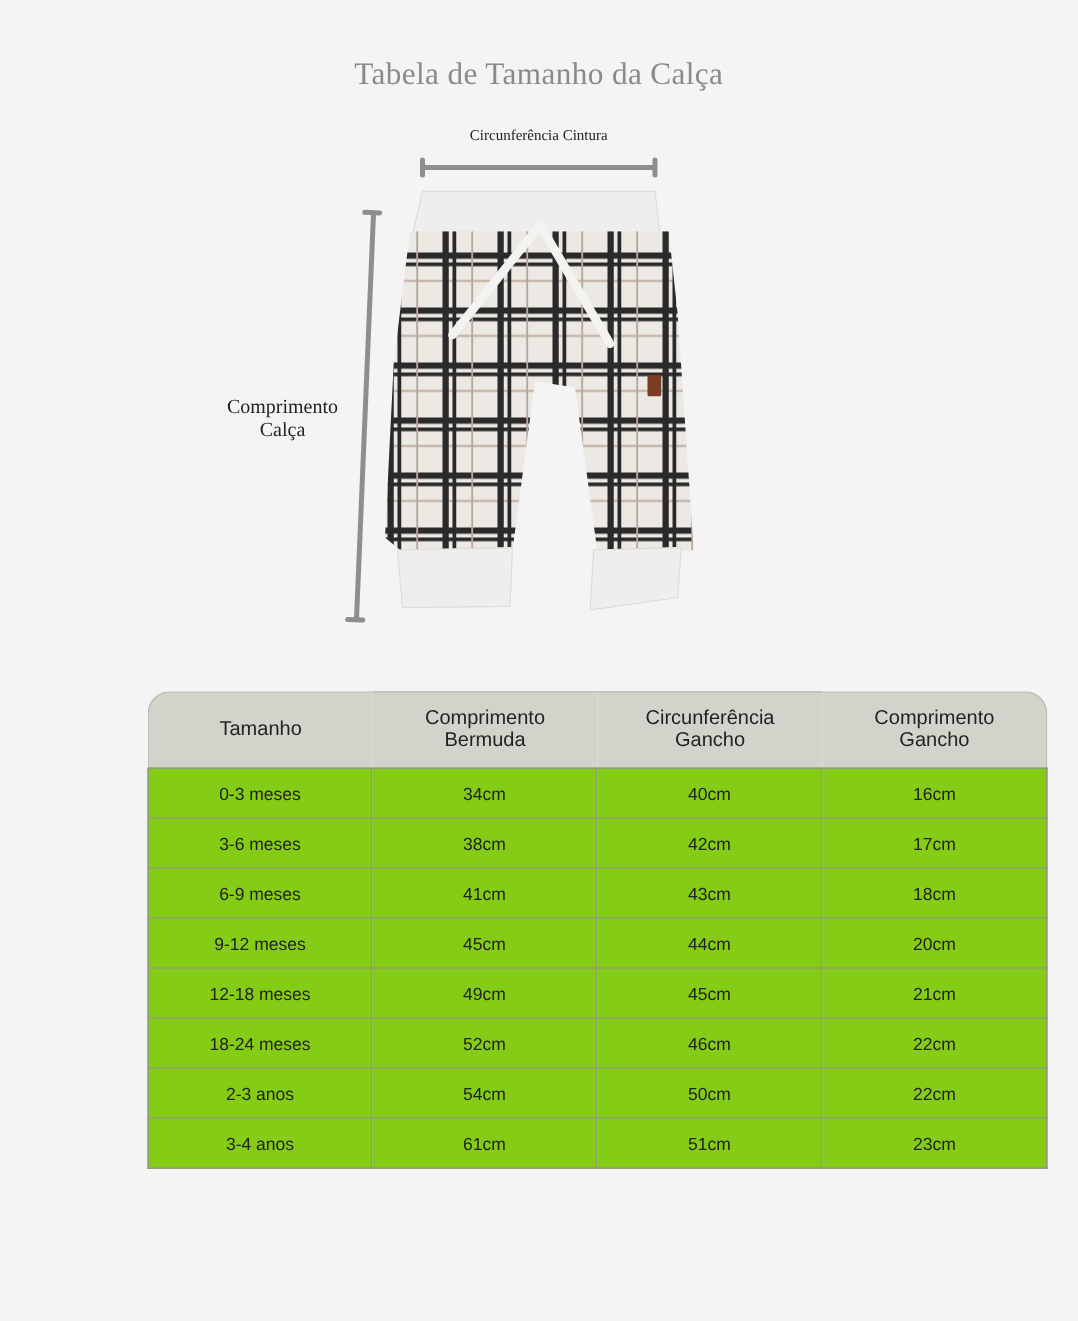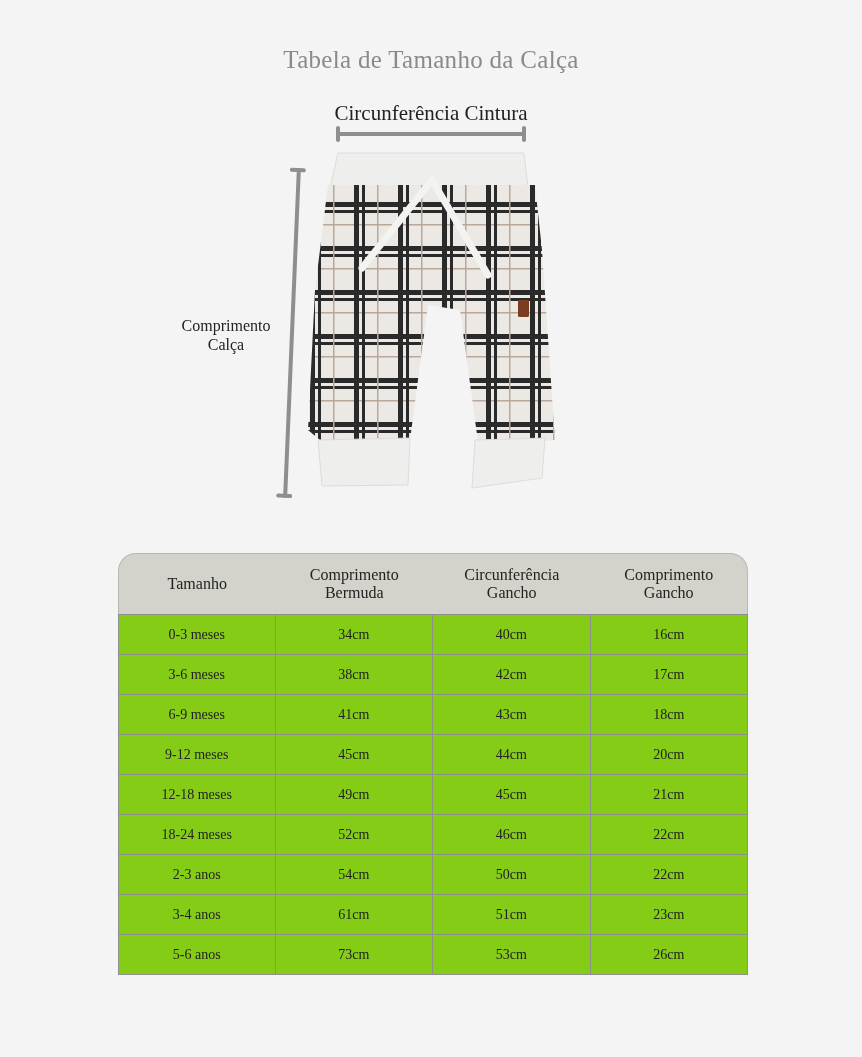--- a/index.html
+++ b/index.html
@@ -10,21 +10,21 @@
       position: relative; overflow: hidden;
       color: #222;
     }
     .title {
       position: absolute; top: 46px; left: 0; width: 862px;
       text-align: center; font-size: 25px; color: #8a8a8a;
       font-family: "Liberation Serif", serif; letter-spacing: 0.3px;
     }
     .waist-label {
       position: absolute; top: 101px; left: 0; width: 862px;
-      text-align: center; font-size: 21px; color: #222;
+      text-align: center; font-size: 12px; color: #222;
       font-family: "Liberation Serif", serif;
     }
     .waist-bar {
       position: absolute; top: 132px; left: 337px; width: 188px; height: 4px;
       background: #8e8e8e; border-radius: 2px;
     }
     .waist-bar::before, .waist-bar::after {
       content: ""; position: absolute; top: -6px; width: 4px; height: 16px;
       background: #8e8e8e; border-radius: 2px;
     }
@@ -47,22 +47,22 @@
       text-align: center; font-size: 16px; line-height: 19px; color: #222;
       font-family: "Liberation Serif", serif;
     }
 
     .pants { position: absolute; left: 300px; top: 150px; }
 
     .table-wrap {
       position: absolute; left: 118px; top: 553px; width: 629px;
     }
     table {
-      width: 630px; border-collapse: separate; border-spacing: 0;
-      font-family: Liberation Serif, serif; font-size: 14px; border-radius: 11px;
+      width: 720px; border-collapse: separate; border-spacing: 0;
+      font-family: Liberation Sans, sans-serif; font-size: 14px; border-radius: 11px;
     }
     thead th {
       background: #d3d3cb; height: 60px; font-weight: normal; font-size: 16px;
       line-height: 18px; color: #222; padding: 0; text-align: center;
       border-top: 1px solid #b8b8b0;
     }
     thead th:first-child { border-top-left-radius: 18px; border-left: 1px solid #b8b8b0; }
     thead th:last-child { border-top-right-radius: 18px; border-right: 1px solid #b8b8b0; }
     tbody td {
       background: #84cc16; height: 39px; text-align: center; padding: 0;
@@ -184,21 +184,15 @@
         <td>54cm</td>
         <td>50cm</td>
         <td>22cm</td>
       </tr>
       <tr>
         <td>3-4 anos</td>
         <td>61cm</td>
         <td>51cm</td>
         <td>23cm</td>
       </tr>
-      <tr>
-        <td>5-6 anos</td>
-        <td>73cm</td>
-        <td>53cm</td>
-        <td>26cm</td>
-      </tr>
     </tbody>
   </table>
 </div>
 
 </body></html>

